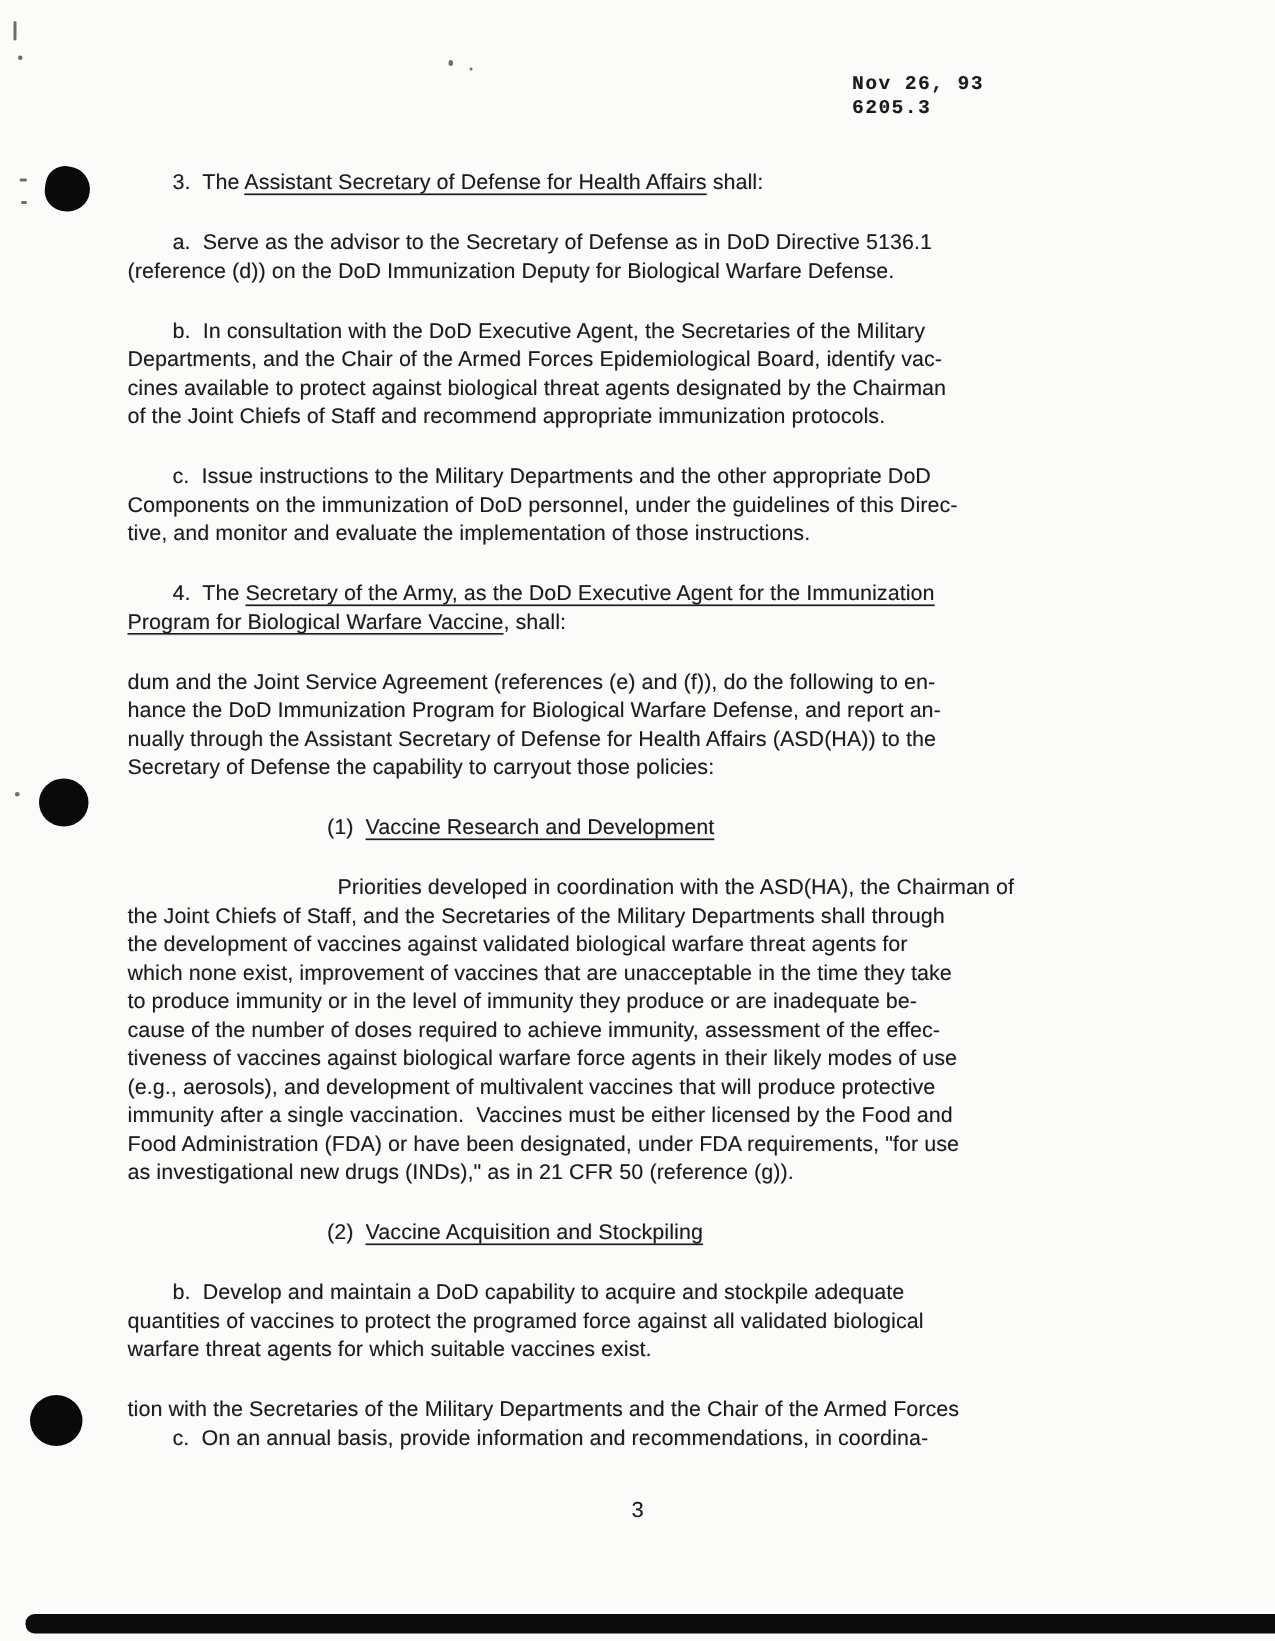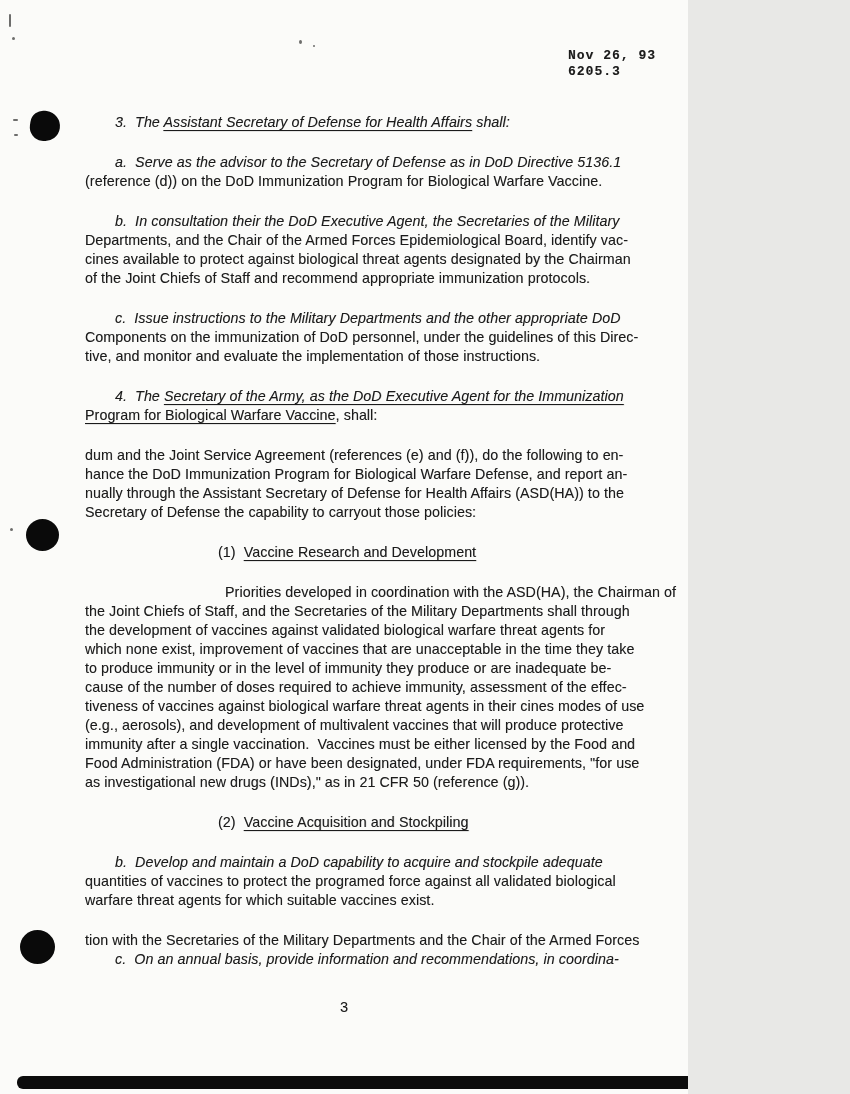--- a/index.html
+++ b/index.html
@@ -1,18 +1,18 @@
 <!DOCTYPE html>
 <html><head>
 <meta charset="utf-8">
 <style>
   html, body { margin: 0; padding: 0; background: #e8e8e6; }
   .page {
     position: relative;
-    width: 688px;
+    width: 850px;
     height: 1094px;
     background: #fbfbf9;
     font-family: "Liberation Sans", sans-serif;
     color: #1b1b1b;
     overflow: hidden;
     text-shadow: 0.3px 0.3px 0 rgba(27,27,27,0.35);
   }
   .header {
     position: absolute;
     left: 568px;
@@ -28,21 +28,21 @@
     left: 85px;
     top: 113px;
     width: 700px;
     font-size: 14.2px;
     line-height: 19px;
     letter-spacing: 0.1px;
   }
   .para { margin: 0 0 21px 0; }
   .line { white-space: pre; }
   .ind0 { padding-left: 0; }
-  .ind1 { padding-left: 30px; font-style: italic; }
+  .ind1 { padding-left: 30px; }
   .ind2 { padding-left: 133px; }
   .ind3 { padding-left: 140px; }
   .u { text-decoration: underline; text-underline-offset: 3px; }
   .page-number {
     position: absolute;
     left: 0; right: 0;
     top: 999px;
     text-align: center;
     font-size: 14.5px;
   }
@@ -77,24 +77,24 @@
     <div>Nov 26, 93</div>
     <div>6205.3</div>
   </div>
 
   <div class="body-text">
       <div class="para">
         <div class="line ind1"><span>3.  The </span><span class="u">Assistant Secretary of Defense for Health Affairs</span><span> shall:</span></div>
       </div>
       <div class="para">
         <div class="line ind1"><span>a.  Serve as the advisor to the Secretary of Defense as in DoD Directive 5136.1</span></div>
-        <div class="line ind0"><span>(reference (d)) on the DoD Immunization Program for Biological Warfare Vaccine.</span></div>
+        <div class="line ind0"><span>(reference (d)) on the DoD Immunization Deputy for Biological Warfare Defense.</span></div>
       </div>
       <div class="para">
-        <div class="line ind1"><span>b.  In consultation their the DoD Executive Agent, the Secretaries of the Military</span></div>
+        <div class="line ind1"><span>b.  In consultation with the DoD Executive Agent, the Secretaries of the Military</span></div>
         <div class="line ind0"><span>Departments, and the Chair of the Armed Forces Epidemiological Board, identify vac-</span></div>
         <div class="line ind0"><span>cines available to protect against biological threat agents designated by the Chairman</span></div>
         <div class="line ind0"><span>of the Joint Chiefs of Staff and recommend appropriate immunization protocols.</span></div>
       </div>
       <div class="para">
         <div class="line ind1"><span>c.  Issue instructions to the Military Departments and the other appropriate DoD</span></div>
         <div class="line ind0"><span>Components on the immunization of DoD personnel, under the guidelines of this Direc-</span></div>
         <div class="line ind0"><span>tive, and monitor and evaluate the implementation of those instructions.</span></div>
       </div>
       <div class="para">
@@ -110,21 +110,21 @@
       <div class="para">
         <div class="line ind2"><span>(1)  </span><span class="u">Vaccine Research and Development</span></div>
       </div>
       <div class="para">
         <div class="line ind3"><span>Priorities developed in coordination with the ASD(HA), the Chairman of</span></div>
         <div class="line ind0"><span>the Joint Chiefs of Staff, and the Secretaries of the Military Departments shall through</span></div>
         <div class="line ind0"><span>the development of vaccines against validated biological warfare threat agents for</span></div>
         <div class="line ind0"><span>which none exist, improvement of vaccines that are unacceptable in the time they take</span></div>
         <div class="line ind0"><span>to produce immunity or in the level of immunity they produce or are inadequate be-</span></div>
         <div class="line ind0"><span>cause of the number of doses required to achieve immunity, assessment of the effec-</span></div>
-        <div class="line ind0"><span>tiveness of vaccines against biological warfare threat agents in their cines modes of use</span></div>
+        <div class="line ind0"><span>tiveness of vaccines against biological warfare force agents in their likely modes of use</span></div>
         <div class="line ind0"><span>(e.g., aerosols), and development of multivalent vaccines that will produce protective</span></div>
         <div class="line ind0"><span>immunity after a single vaccination.  Vaccines must be either licensed by the Food and</span></div>
         <div class="line ind0"><span>Food Administration (FDA) or have been designated, under FDA requirements, "for use</span></div>
         <div class="line ind0"><span>as investigational new drugs (INDs)," as in 21 CFR 50 (reference (g)).</span></div>
       </div>
       <div class="para">
         <div class="line ind2"><span>(2)  </span><span class="u">Vaccine Acquisition and Stockpiling</span></div>
       </div>
       <div class="para">
         <div class="line ind1"><span>b.  Develop and maintain a DoD capability to acquire and stockpile adequate</span></div>

